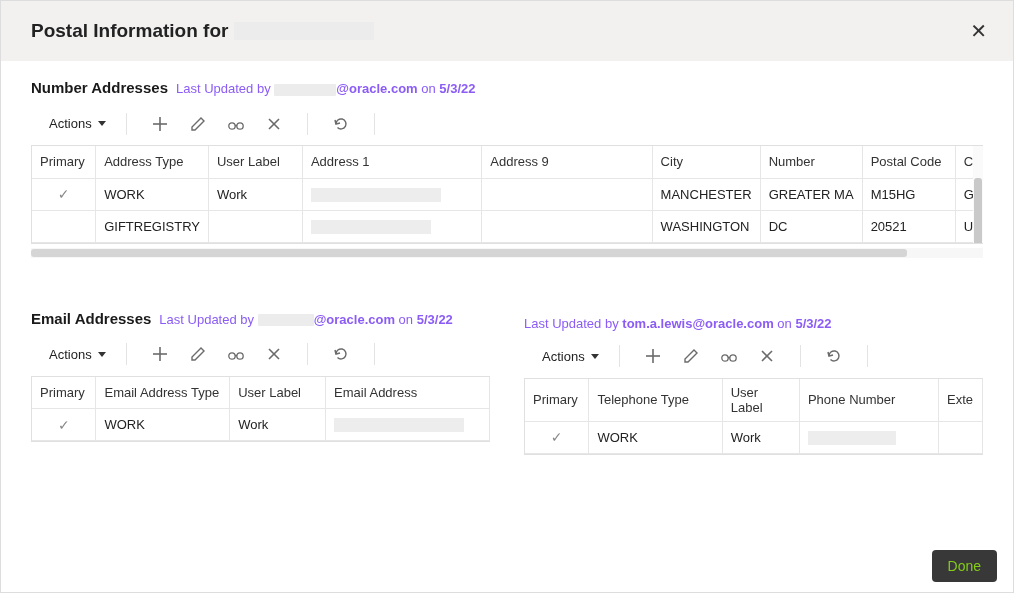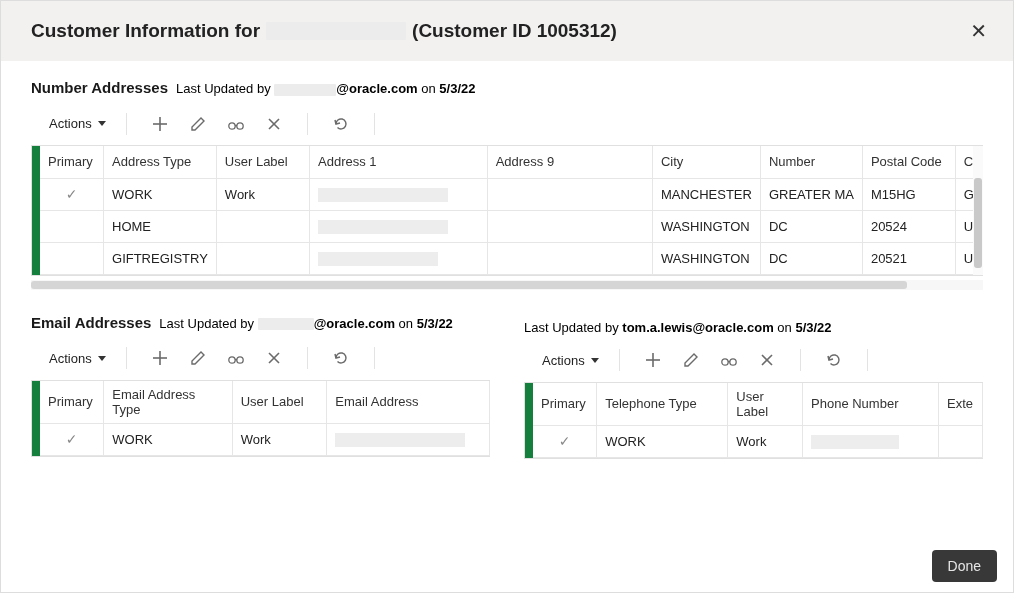--- a/index.html
+++ b/index.html
@@ -46,21 +46,21 @@
     position: relative;
   }
   .section { margin-bottom: 24px; }
   .section-title-row {
     display: flex; align-items: baseline; gap: 8px;
     margin-bottom: 10px;
   }
   .section-title {
     font-size: 15px; font-weight: 700; color: #1a1a1a;
   }
-  .meta-text { font-size: 13px; color: #000000; }
+  .meta-text { font-size: 13px; color: #8b5cf6; }
   .meta-bold { font-weight: 700; }
   .toolbar {
     display: flex; align-items: center;
     padding: 6px 0 10px 12px;
     gap: 0;
   }
   .actions-btn {
     display: flex; align-items: center; gap: 6px;
     font-size: 13px; cursor: pointer;
     padding: 4px 6px;
@@ -82,21 +82,20 @@
     color: #6b6b6b;
     margin: 0 10px;
   }
   .tb-icon svg { width: 18px; height: 18px; stroke: currentColor; fill: none; }
   .table-wrap {
     border: 1px solid #e0e0e0;
     border-right: none;
     overflow-x: hidden;
     position: relative;
     background: #15803d;
-    padding-left: 8px;
   }
   table.grid {
     border-collapse: collapse;
     table-layout: fixed;
     width: auto;
   }
   table.grid th, table.grid td {
     border-right: 1px solid #e6e6e6;
     border-bottom: 1px solid #e6e6e6;
     padding: 6px 8px;
@@ -119,21 +118,21 @@
   }
   .cell-redact {
     display: inline-block;
     background: #ededed;
     height: 14px;
     vertical-align: middle;
   }
   .lower-row {
     display: flex; gap: 34px; align-items: flex-start;
   }
-  .lower-col { flex: 1; min-width: 0; }
+  .lower-col { flex: 1; min-width: 0; margin-top: 28px; }
   .vscroll-fake {
     position: absolute; right: 0; top: 0; bottom: 0; width: 10px;
     background: #fafafa;
   }
   .vscroll-thumb {
     position: absolute; right: 1px; width: 8px;
     background: #c9c9c9; border-radius: 3px;
   }
   .hscroll-bar {
     height: 10px;
@@ -145,21 +144,21 @@
     position: absolute; top: 1px; height: 8px;
     background: #d5d5d5; border-radius: 3px;
   }
   .dialog-footer {
     padding: 10px 16px;
     display: flex; justify-content: flex-end;
     background: #fff;
   }
   .done-btn {
     background: #383838;
-    color: #e5e5e5;
+    color: #84cc16;
     border: none;
     border-radius: 4px;
     padding: 8px 16px;
     font-size: 14px;
     cursor: pointer;
     margin-left: 41px;
   }
 </style>
 </head>
 <body>
@@ -186,23 +185,22 @@
         <path d="M4 9 A5 5 0 1 1 5.5 12.5" stroke-width="1.5"></path>
         <polyline points="3,5 4,9 8,8" stroke-width="1.5"></polyline>
       </g>
   </defs>
 </svg>
 
 <div class="dialog">
 
   <div class="dialog-header">
     <div class="dialog-title">
-      <span>Customer Information for</span>
+      <span>Postal Information for</span>
       <span class="redact" style="width:140px;height:18px"></span>
-      <span>(Customer ID 1005312)</span>
     </div>
     <span class="close-x">✕</span>
   </div>
 
   <div class="dialog-body">
 
     <div class="section">
       <div class="section-title-row">
         <span class="section-title">Number Addresses</span>
         <span class="meta-text">
@@ -283,31 +281,20 @@
               <td>Work</td>
               <td><span class="cell-redact" style="width:130px"></span></td>
               <td></td>
               <td>MANCHESTER</td>
               <td>GREATER MA</td>
               <td>M15HG</td>
               <td>G</td>
             </tr>
             <tr>
               <td></td>
-              <td>HOME</td>
-              <td></td>
-              <td><span class="cell-redact" style="width:130px"></span></td>
-              <td></td>
-              <td>WASHINGTON</td>
-              <td>DC</td>
-              <td>20524</td>
-              <td>U</td>
-            </tr>
-            <tr>
-              <td></td>
               <td>GIFTREGISTRY</td>
               <td></td>
               <td><span class="cell-redact" style="width:120px"></span></td>
               <td></td>
               <td>WASHINGTON</td>
               <td>DC</td>
               <td>20521</td>
               <td>U</td>
             </tr>
           </tbody>

